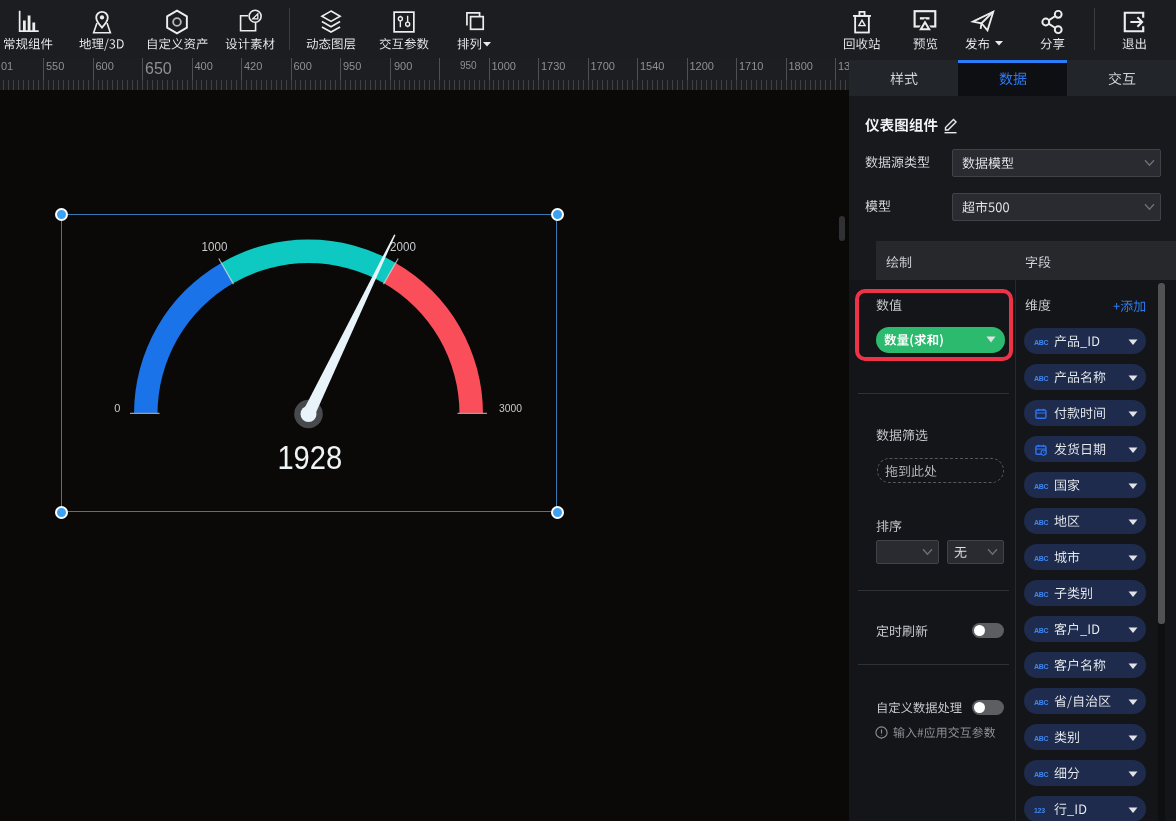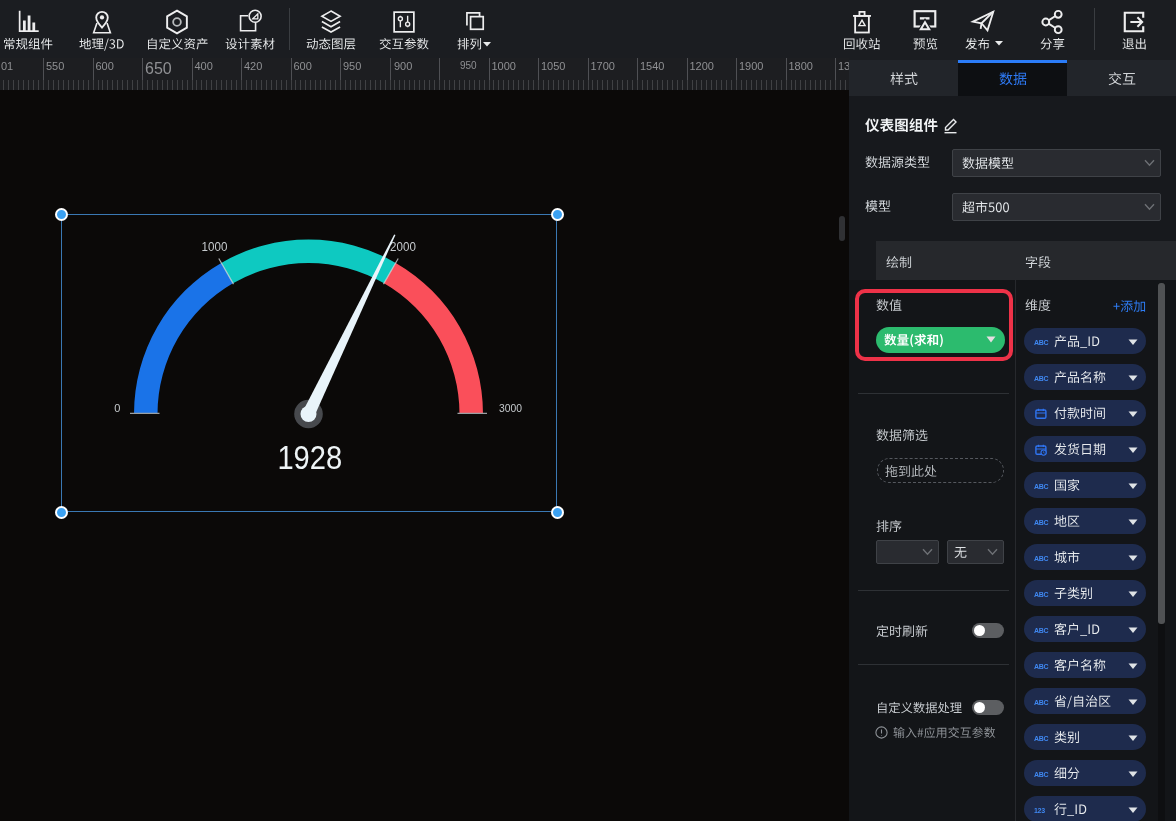--- a/index.html
+++ b/index.html
@@ -135,29 +135,29 @@
     <div class="ab" style="left:293.5px;top:2px;font-size:11px;color:#8f9093">600</div>
     <div class="ab" style="left:340.0px;top:0;width:1px;height:32px;background:#4f5054"></div>
     <div class="ab" style="left:343.0px;top:2px;font-size:11px;color:#8f9093">950</div>
     <div class="ab" style="left:389.5px;top:0;width:1px;height:32px;background:#4f5054"></div>
     <div class="ab" style="left:394px;top:2px;font-size:11px;color:#8f9093">900</div>
     <div class="ab" style="left:439.0px;top:0;width:1px;height:32px;background:#4f5054"></div>
     <div class="ab" style="left:460px;top:2px;font-size:10px;color:#8f9093">950</div>
     <div class="ab" style="left:488.5px;top:0;width:1px;height:32px;background:#4f5054"></div>
     <div class="ab" style="left:491.5px;top:2px;font-size:11px;color:#8f9093">1000</div>
     <div class="ab" style="left:538.0px;top:0;width:1px;height:32px;background:#4f5054"></div>
-    <div class="ab" style="left:541.0px;top:2px;font-size:11px;color:#8f9093">1050</div>
+    <div class="ab" style="left:541.0px;top:2px;font-size:11px;color:#8f9093">1730</div>
     <div class="ab" style="left:587.5px;top:0;width:1px;height:32px;background:#4f5054"></div>
     <div class="ab" style="left:590.5px;top:2px;font-size:11px;color:#8f9093">1700</div>
     <div class="ab" style="left:637.0px;top:0;width:1px;height:32px;background:#4f5054"></div>
     <div class="ab" style="left:640.0px;top:2px;font-size:11px;color:#8f9093">1540</div>
     <div class="ab" style="left:686.5px;top:0;width:1px;height:32px;background:#4f5054"></div>
     <div class="ab" style="left:689.5px;top:2px;font-size:11px;color:#8f9093">1200</div>
     <div class="ab" style="left:736.0px;top:0;width:1px;height:32px;background:#4f5054"></div>
-    <div class="ab" style="left:739.0px;top:2px;font-size:11px;color:#8f9093">1900</div>
+    <div class="ab" style="left:739.0px;top:2px;font-size:11px;color:#8f9093">1710</div>
     <div class="ab" style="left:785.5px;top:0;width:1px;height:32px;background:#4f5054"></div>
     <div class="ab" style="left:788.5px;top:2px;font-size:11px;color:#8f9093">1800</div>
     <div class="ab" style="left:835.0px;top:0;width:1px;height:32px;background:#4f5054"></div>
     <div class="ab" style="left:838.0px;top:2px;font-size:11px;color:#8f9093">1350</div>
     <div class="ab" style="left:1px;top:2px;font-size:11px;color:#8f9093">01</div>
     <div class="ab" style="left:3.4px;top:22px;width:1px;height:10px;background:#404144"></div>
     <div class="ab" style="left:8.3px;top:22px;width:1px;height:10px;background:#404144"></div>
     <div class="ab" style="left:13.3px;top:22px;width:1px;height:10px;background:#404144"></div>
     <div class="ab" style="left:18.2px;top:22px;width:1px;height:10px;background:#404144"></div>
     <div class="ab" style="left:23.2px;top:22px;width:1px;height:10px;background:#404144"></div>

